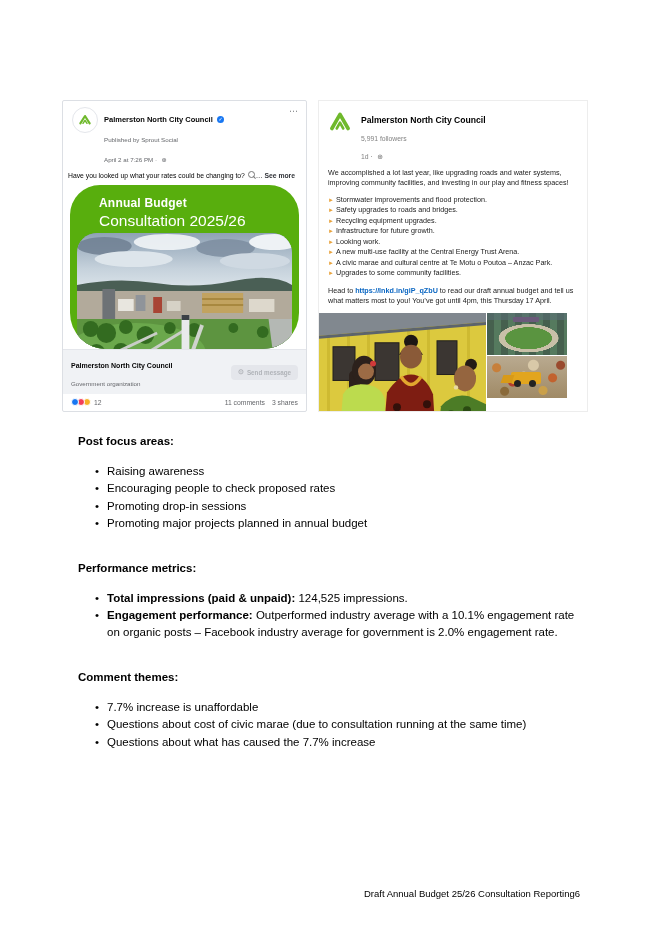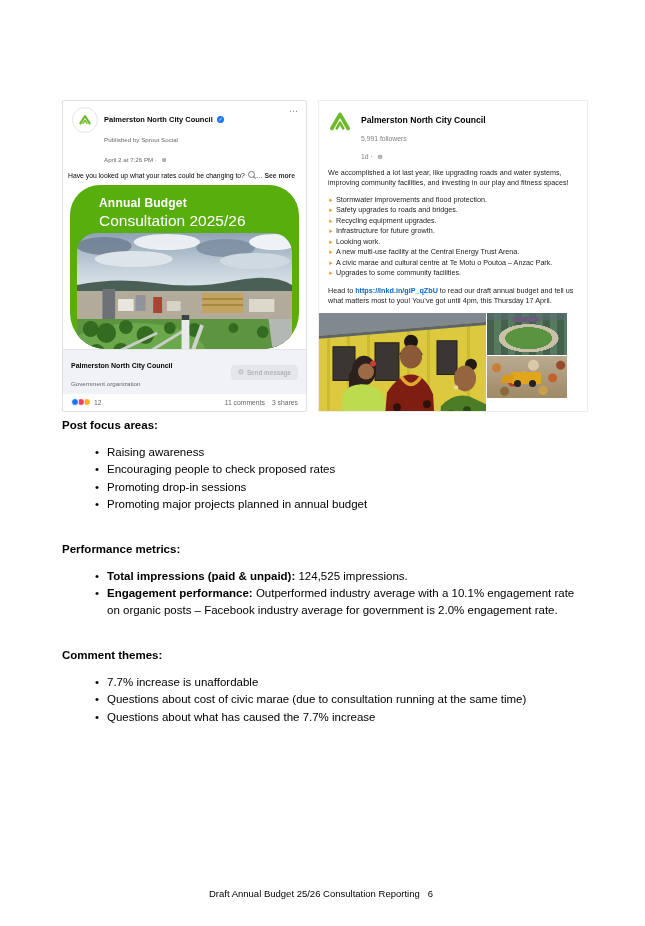--- a/index.html
+++ b/index.html
@@ -93,28 +93,28 @@
   .digger { position:absolute; left:24px; top:16px; width:30px; height:12px; background:#e2a51e; border-radius:2px; }
   .digger::before { content:""; position:absolute; left:-9px; top:3px; width:11px; height:8px;
                     background:#d89a18; transform:skewX(-20deg); }
   .digger::after { content:""; position:absolute; bottom:-3px; left:3px; width:7px; height:7px;
                    border-radius:50%; background:#222; box-shadow:15px 0 0 #222; }
 
   
   .doc-body { position:absolute; left:62px; right:57px; top:419px; }
   .doc-section { margin-top:0; }
   .doc-section + .doc-section { margin-top:29px; }
-  .doc-heading { font-size:11.5px; font-weight:bold; margin:0; }
+  .doc-heading { font-size:11.5px; font-weight:bold; margin:16px; }
   .doc-list { margin:13px 0 0; padding:0; list-style:none; }
   .doc-list li { position:relative; padding-left:45px; font-size:11.5px; line-height:17.4px; }
   .doc-list li::before { content:"•"; position:absolute; left:33px; }
   .doc-list .b { font-weight:bold; }
 
   .doc-footer { position:absolute; left:62px; right:65px; top:888px; display:flex;
-                justify-content:center; font-size:9.5px; color:#000;gap:8px; }
+                justify-content:flex-end; font-size:9.5px; color:#000; }
 </style>
 </head>
 <body>
 
 <div class="page">
 
   <div class="posts-row">
 
     <div class="fb-card">
       <div class="fb-header">

